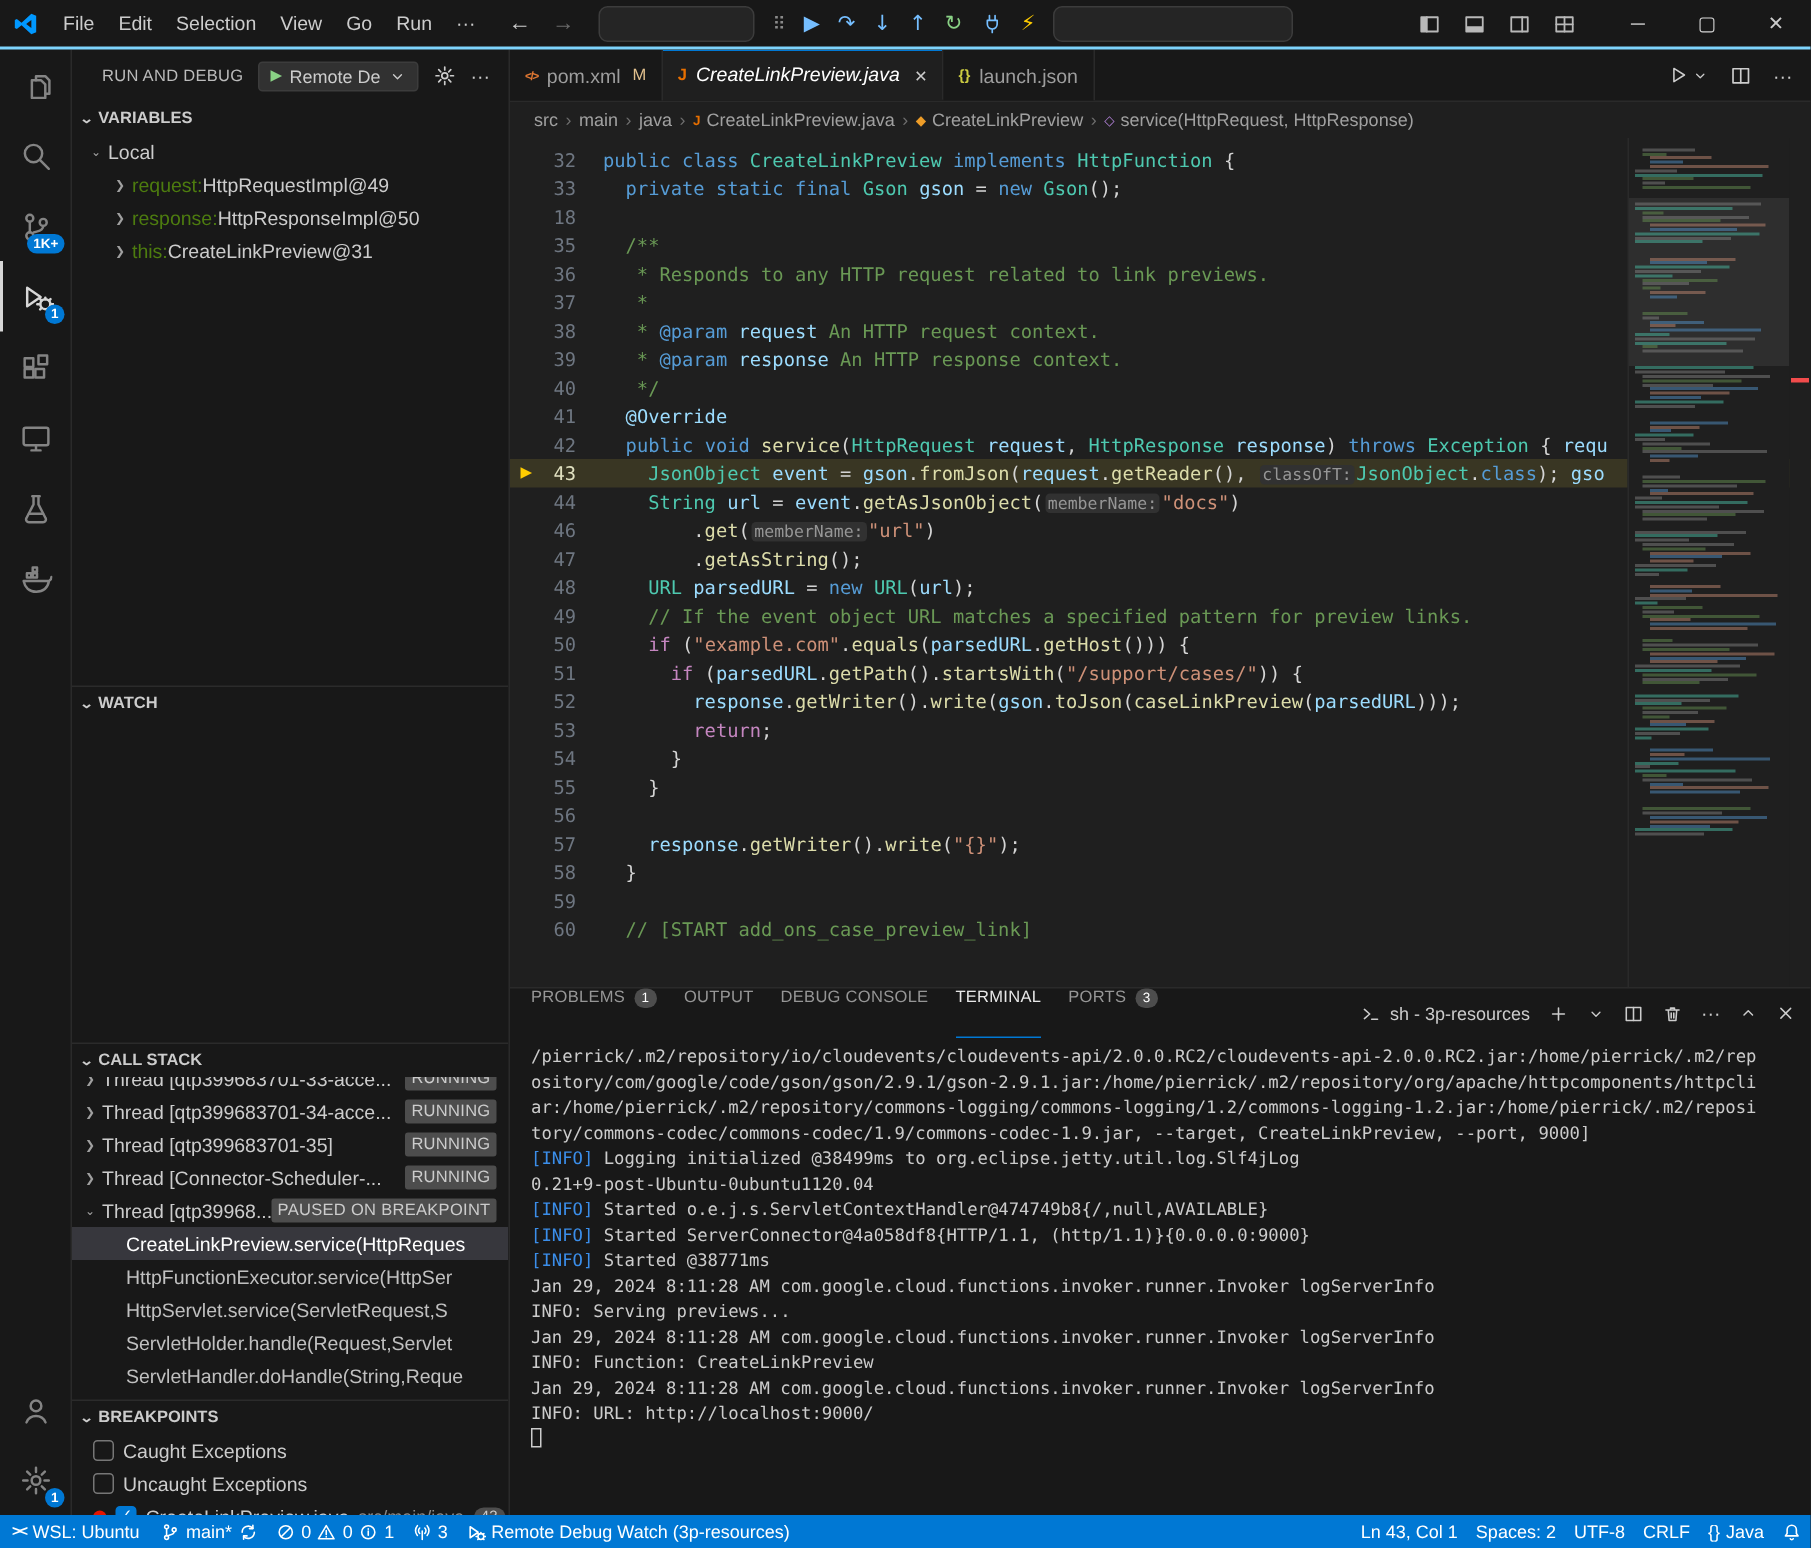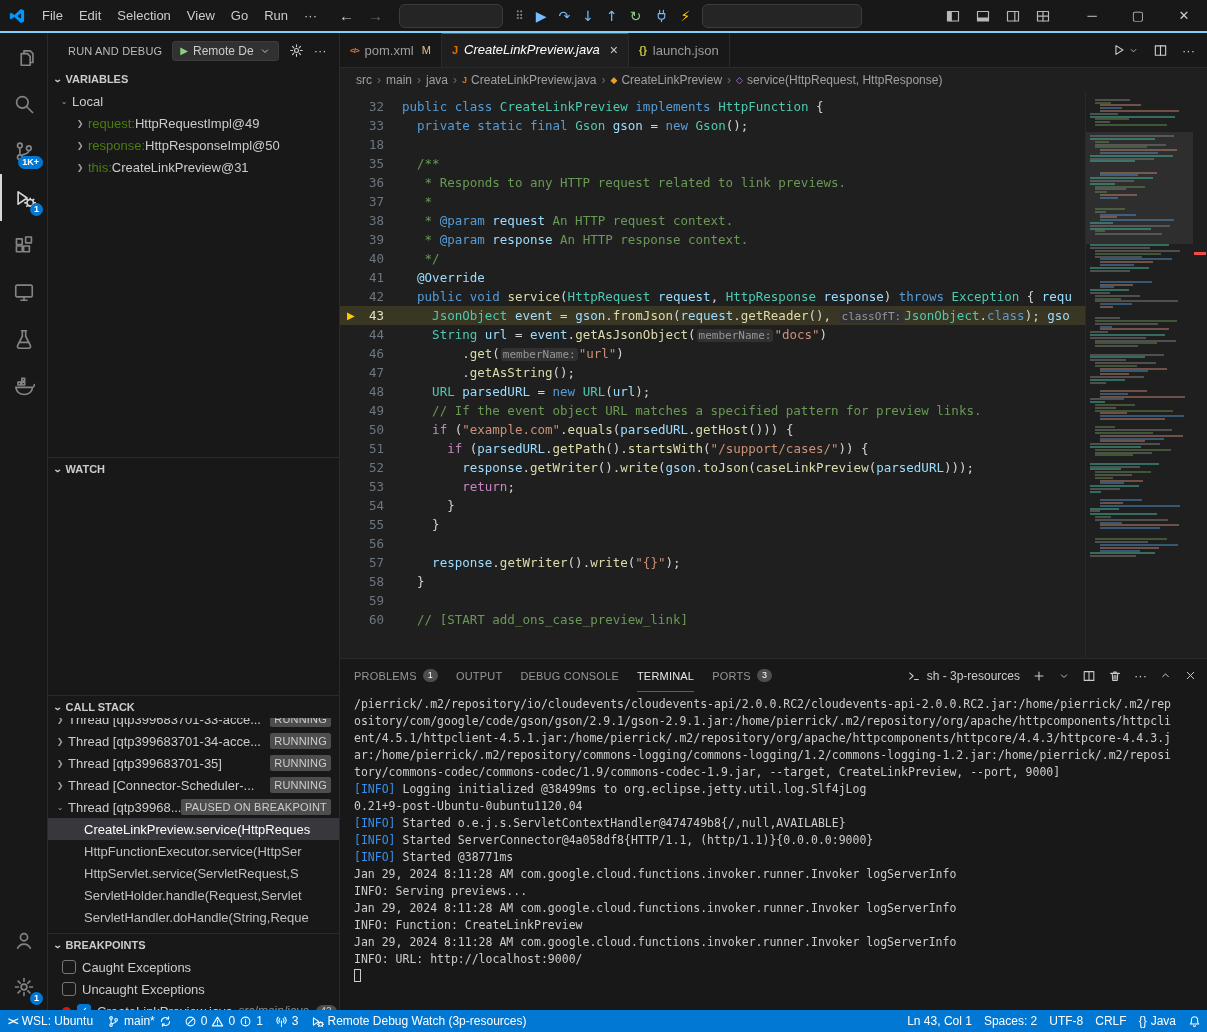--- a/index.html
+++ b/index.html
@@ -101,21 +101,21 @@
 .tk-i{color:#969696;background:#313131;border-radius:3px;font-size:11px;padding:0 2px;margin:0 1px;}
 .minimap{position:absolute;top:0;right:14px;width:108px;height:100%;background:#1f1f1f;border-left:1px solid #2a2a2a;overflow:hidden;}
 .mm-bar{position:absolute;height:2px;opacity:.45;}
 .mm-slider{position:absolute;left:0;right:0;top:40px;height:112px;background:rgba(255,255,255,0.07);}
 .overview-ruler{position:absolute;top:0;right:0;width:14px;height:100%;background:#1f1f1f;}
 .ruler-red{position:absolute;right:1px;top:160px;width:12px;height:3px;background:#f14c4c;}
 
 .panel{position:absolute;left:0;right:0;top:625px;bottom:0;background:#181818;border-top:1px solid #2a2a2a;}
 .panel-head{height:33px;display:flex;align-items:center;padding:0 10px 0 14px;}
 .panel-tabs{display:flex;align-items:center;gap:18px;}
-.ptab{display:flex;align-items:center;gap:6px;font-size:11px;color:#969696;height:33px;letter-spacing:.2px;}
+.ptab{display:flex;align-items:flex-start;gap:6px;font-size:11px;color:#969696;height:33px;letter-spacing:.2px;}
 .ptab.active{color:#e7e7e7;box-shadow:inset 0 -1px 0 #0078d4;}
 .pbadge{background:#4d4d4d;color:#ffffff;font-size:9px;padding:2px 5px;border-radius:9px;line-height:1;}
 .panel-right{margin-left:auto;display:flex;align-items:center;gap:12px;color:#cccccc;}
 .term-sel{display:flex;align-items:center;gap:6px;font-size:12px;color:#cccccc;}
 .terminal{position:absolute;top:33px;left:0;right:0;bottom:0;padding:4px 0 0 14px;overflow:hidden;}
 .t-line{font-family:"DejaVu Sans Mono",monospace;font-size:11.5px;line-height:17px;white-space:pre;color:#cccccc;}
 .t-info{color:#3b8eea;margin-top:28px;}
 .t-cursor{display:inline-block;width:7px;height:13px;border:1px solid #cccccc;vertical-align:-2px;}
 
 .statusbar{position:absolute;left:0;right:0;bottom:0;height:22px;background:#0078d4;color:#ffffff;display:flex;align-items:center;justify-content:space-between;font-size:12px;z-index:40;}
@@ -776,21 +776,20 @@
               <use href="#i-chevup"></use>
             </svg>
           <svg class="ico" width="13" height="13" viewBox="0 0 16 16">
               <use href="#i-close"></use>
             </svg>
         </div>
       </div>
       <div class="terminal">
           <div class="t-line"><span class="t-p">/pierrick/.m2/repository/io/cloudevents/cloudevents-api/2.0.0.RC2/cloudevents-api-2.0.0.RC2.jar:/home/pierrick/.m2/rep</span></div>
           <div class="t-line"><span class="t-p">ository/com/google/code/gson/gson/2.9.1/gson-2.9.1.jar:/home/pierrick/.m2/repository/org/apache/httpcomponents/httpcli</span></div>
-          <div class="t-line"><span class="t-p">ent/4.5.1/httpclient-4.5.1.jar:/home/pierrick/.m2/repository/org/apache/httpcomponents/httpcore/4.4.3/httpcore-4.4.3.j</span></div>
           <div class="t-line"><span class="t-p">ar:/home/pierrick/.m2/repository/commons-logging/commons-logging/1.2/commons-logging-1.2.jar:/home/pierrick/.m2/reposi</span></div>
           <div class="t-line"><span class="t-p">tory/commons-codec/commons-codec/1.9/commons-codec-1.9.jar, --target, CreateLinkPreview, --port, 9000]</span></div>
           <div class="t-line"><span class="t-info">[INFO]</span><span class="t-p"> Logging initialized @38499ms to org.eclipse.jetty.util.log.Slf4jLog</span></div>
           <div class="t-line"><span class="t-p">0.21+9-post-Ubuntu-0ubuntu1120.04</span></div>
           <div class="t-line"><span class="t-info">[INFO]</span><span class="t-p"> Started o.e.j.s.ServletContextHandler@474749b8{/,null,AVAILABLE}</span></div>
           <div class="t-line"><span class="t-info">[INFO]</span><span class="t-p"> Started ServerConnector@4a058df8{HTTP/1.1, (http/1.1)}{0.0.0.0:9000}</span></div>
           <div class="t-line"><span class="t-info">[INFO]</span><span class="t-p"> Started @38771ms</span></div>
           <div class="t-line"><span class="t-p">Jan 29, 2024 8:11:28 AM com.google.cloud.functions.invoker.runner.Invoker logServerInfo</span></div>
           <div class="t-line"><span class="t-p">INFO: Serving previews...</span></div>
           <div class="t-line"><span class="t-p">Jan 29, 2024 8:11:28 AM com.google.cloud.functions.invoker.runner.Invoker logServerInfo</span></div>

